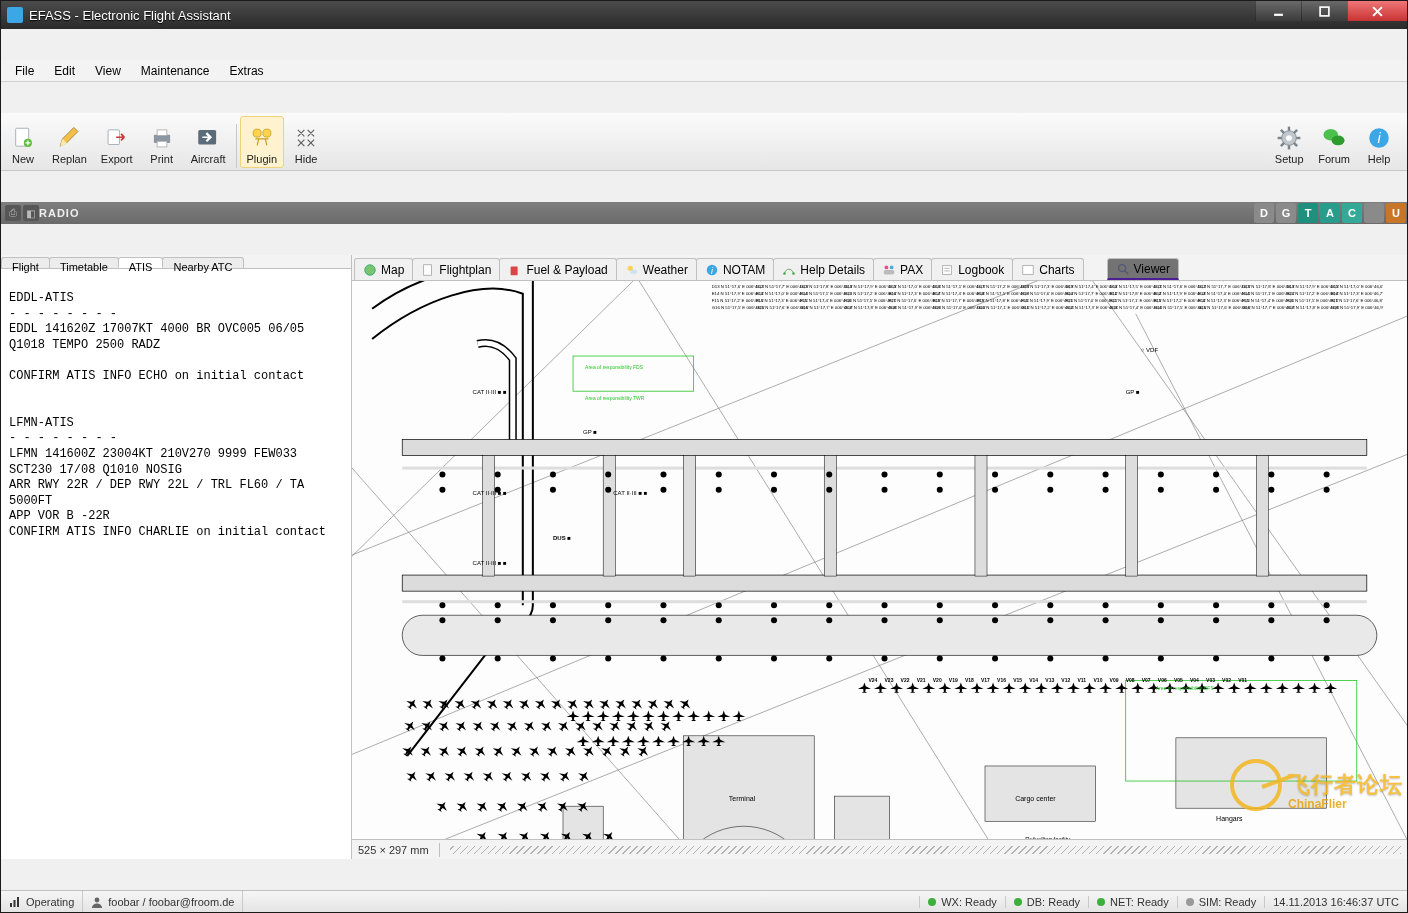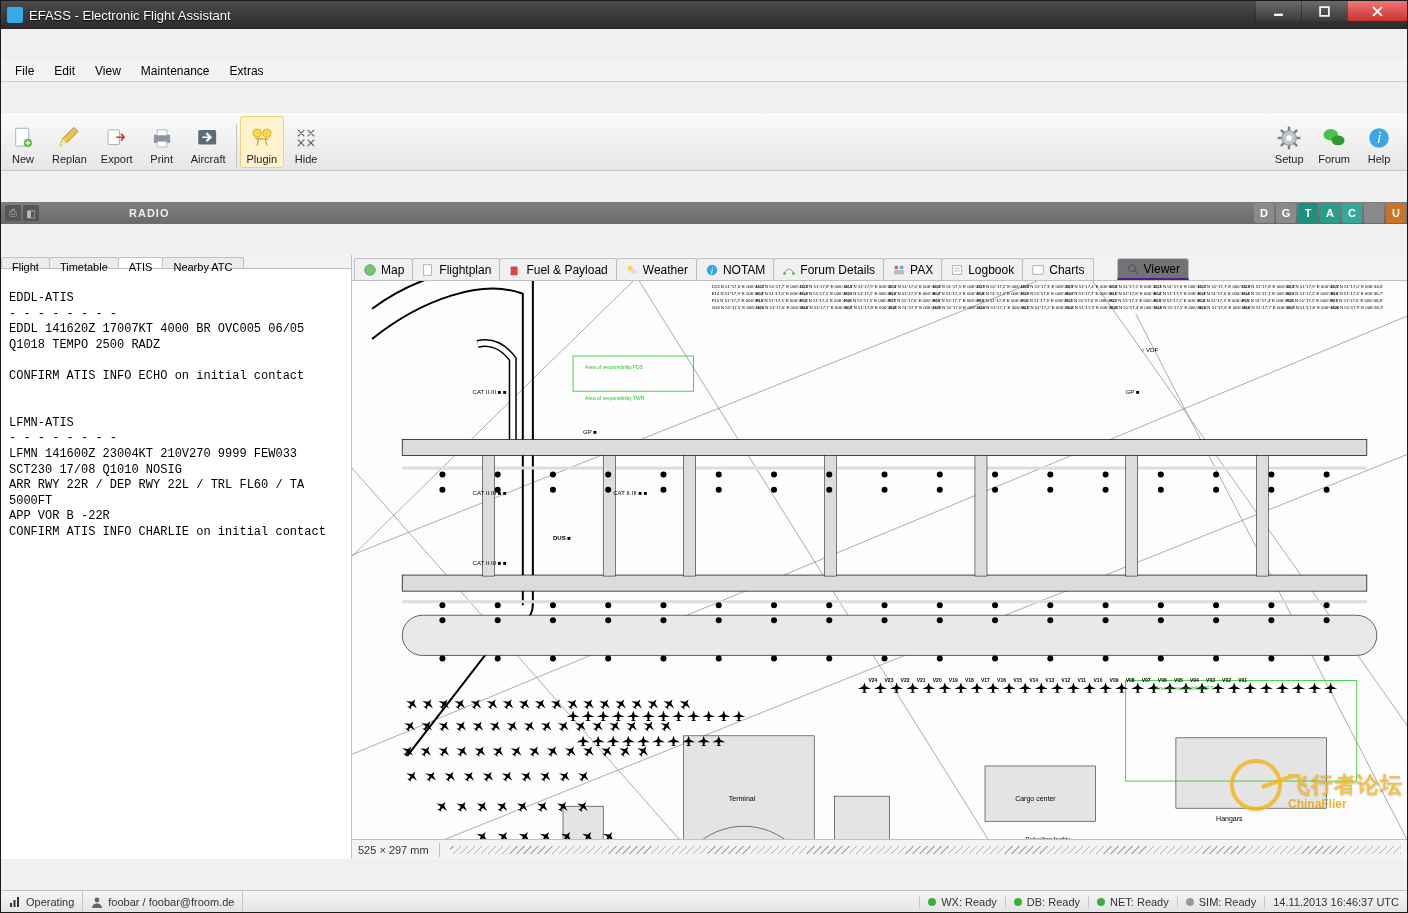--- a/index.html
+++ b/index.html
@@ -29,21 +29,21 @@
   .tool-btn { display:flex; flex-direction:column; align-items:center; justify-content:flex-end; padding:3px 6px 2px 6px; min-width:40px; height:52px; font-size:11px; color:#222; border:1px solid transparent; border-radius:3px; }
   .tool-btn.highlight { background:#fff3cf; border-color:#f0d27a; }
   .tool-btn .tool-icn { width:30px; height:30px; display:flex; align-items:center; justify-content:center; }
   .tool-btn .tool-icn svg { width:26px; height:26px; }
   .tool-sep { width:1px; height:44px; background:#c7c7c7; margin:0 3px; }
 
   
   .radiobar { height: 22px; background: linear-gradient(#7e7e7e,#6a6a6a); display:flex; align-items:center; font-size:11px; color:#ddd; }
   .radiobar .rb-icons { display:flex; padding-left:4px; gap:2px;}
   .radiobar .rb-icons span{ width:16px; height:16px; background:#565656; border-radius:2px; display:flex; align-items:center; justify-content:center; color:#bbb; font-size:10px;}
-  .radiobar .rb-label { margin-left: 90px; font-weight:bold; letter-spacing:1px; color:#eee; }
+  .radiobar .rb-label { font-weight:bold; letter-spacing:1px; color:#eee; }
   .radiobar .rb-buttons { margin-left:auto; display:flex; height:100%; }
   .radiobar .rb-buttons .rbbtn { width:20px; height:20px; margin:1px; display:flex; align-items:center; justify-content:center; font-size:11px; font-weight:bold; color:#fff; border-radius:2px;}
   .rbbtn.grey{background:#8a8a8a;} .rbbtn.teal{background:#1f8f7e;} .rbbtn.teal2{background:#2a9c8b;} .rbbtn.teal3{background:#35a998;} .rbbtn.orange{background:#c87528;}
 
   
   .workspace { flex:1; display:flex; min-height:0; background:#fff;}
   .left-pane { width:351px; display:flex; flex-direction:column; border-right:1px solid #c0c0c0; background:#fff;}
   .lp-tabs { display:flex; height:14px; background:#f3f3f3; border-bottom:1px solid #c0c0c0; font-size:11px; }
   .lp-tab { padding:3px 10px; border:1px solid #c0c0c0; border-bottom:none; background:#ececec; margin-right:-1px; margin-top:2px; border-radius:3px 3px 0 0; cursor:default;}
   .lp-tab.active { background:#fff; border-bottom:1px solid #fff; z-index:2; position:relative; }
@@ -314,21 +314,21 @@
             <span>NOTAM</span>
           </div>
         <div class="rp-tab">
             <span class="ticn">
               <svg viewBox="0 0 16 16">
                 <path d="M2 13c3-8 9-8 12 0" fill="none" stroke="#5a5"></path>
                 <circle cx="3" cy="12" r="1.5" fill="#5a5"></circle>
                 <circle cx="13" cy="12" r="1.5" fill="#5a5"></circle>
               </svg>
             </span>
-            <span>Forum Details</span>
+            <span>Help Details</span>
           </div>
         <div class="rp-tab">
             <span class="ticn">
               <svg viewBox="0 0 16 16">
                 <circle cx="5" cy="5" r="2.2" fill="#d58"></circle>
                 <circle cx="11" cy="5" r="2.2" fill="#5ad"></circle>
                 <rect x="2" y="8" width="12" height="5" rx="2" fill="#bbb"></rect>
               </svg>
             </span>
             <span>PAX</span>

